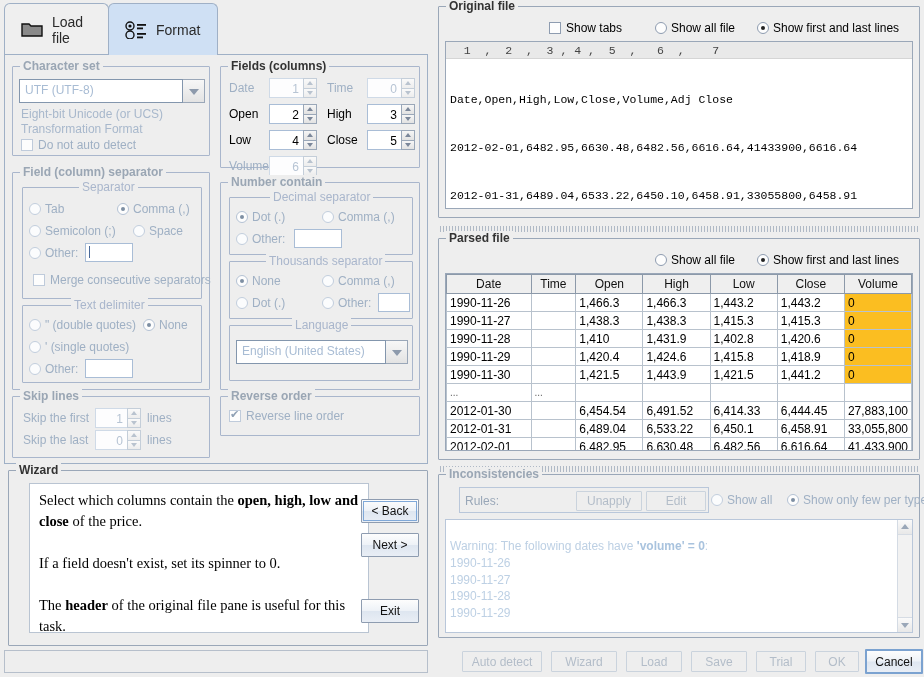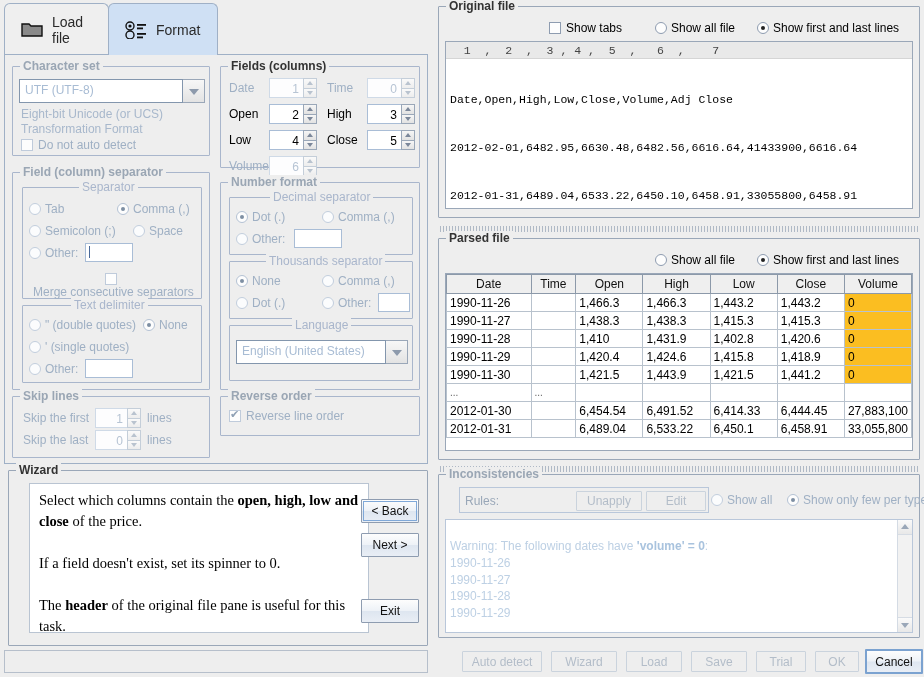--- a/index.html
+++ b/index.html
@@ -317,21 +317,21 @@
     </div>
     <div class="radio off-dim" style="left:110px; top:36px;">
       <span class="dot"></span>
         <span class="dim">Space</span>
     </div>
     <div class="radio off-dim" style="left:6px; top:58px;">
       <span class="dot"></span>
         <span class="dim">Other:</span>
     </div>
     <div class="tf caret" style="left:62px; top:55px; width:48px; height:19px;"></div>
-    <div class="check dimbox" style="left:10px; top:85px;flex-direction:column;">
+    <div class="check dimbox" style="left:10px; top:85px;">
       <span class="box"></span>
       <span class="dim">Merge consecutive separators</span>
     </div>
   </div>
 
   <div class="titled sub disabled" style="left:9px; top:132px; width:180px; height:78px;">
     <span class="legend" style="left:48px;">Text delimiter</span>
     <div class="radio off-dim" style="left:6px; top:12px;">
       <span class="dot"></span>
         <span class="dim">" (double quotes)</span>
@@ -346,21 +346,21 @@
     </div>
     <div class="radio off-dim" style="left:6px; top:56px;">
       <span class="dot"></span>
         <span class="dim">Other:</span>
     </div>
     <div class="tf" style="left:62px; top:53px; width:48px; height:19px;"></div>
   </div>
 </div>
 
 <div class="titled disabled" style="left:220px; top:182px; width:200px; height:208px;">
-  <span class="legend">Number format</span>
+  <span class="legend">Number contain</span>
 
   <div class="titled sub disabled" style="left:8px; top:14px; width:184px; height:58px;">
     <span class="legend" style="left:40px;">Decimal separator</span>
     <div class="radio on dim-on" style="left:6px; top:12px;">
       <span class="dot"></span>
         <span class="dim">Dot (.)</span>
     </div>
     <div class="radio off-dim" style="left:92px; top:12px;">
       <span class="dot"></span>
         <span class="dim">Comma (,)</span>
@@ -584,20 +584,29 @@
         </tr>
         <tr>
           <td>2012-01-31</td>
           <td></td>
           <td>6,489.04</td>
           <td>6,533.22</td>
           <td>6,450.1</td>
           <td>6,458.91</td>
           <td>33,055,800</td>
         </tr>
+        <tr>
+          <td>2012-02-01</td>
+          <td></td>
+          <td>6,482.95</td>
+          <td>6,630.48</td>
+          <td>6,482.56</td>
+          <td>6,616.64</td>
+          <td>41,433,900</td>
+        </tr>
       </tbody>
     </table>
   </div>
 </div>
 
 <div class="splitter" style="left:440px; top:466px; width:478px;"></div>
 
 <div class="titled" style="left:438px; top:474px; width:482px; height:164px; border-color:#9aa7b8;">
   <span class="legend disabled" style="color:#9aa6b4;">Inconsistencies</span>
 

